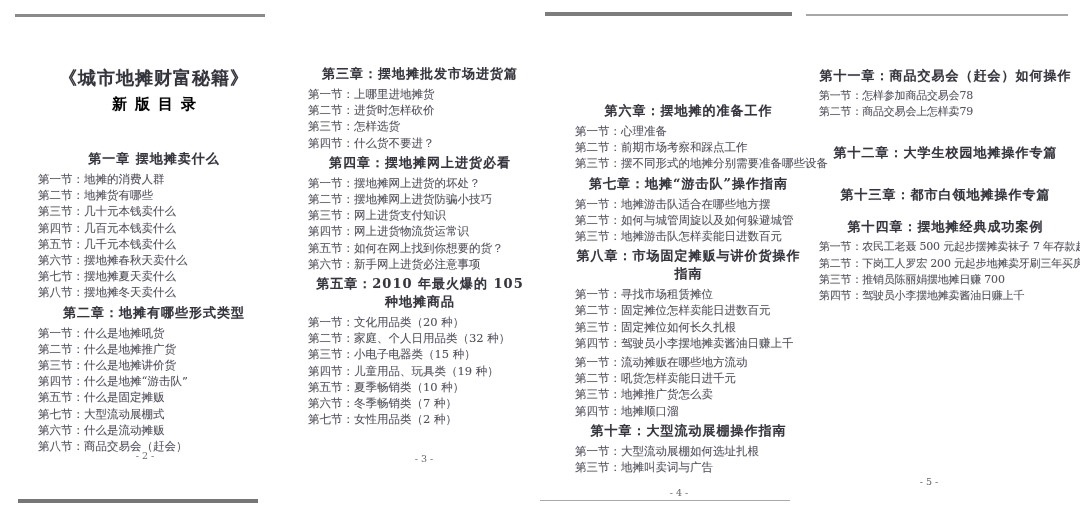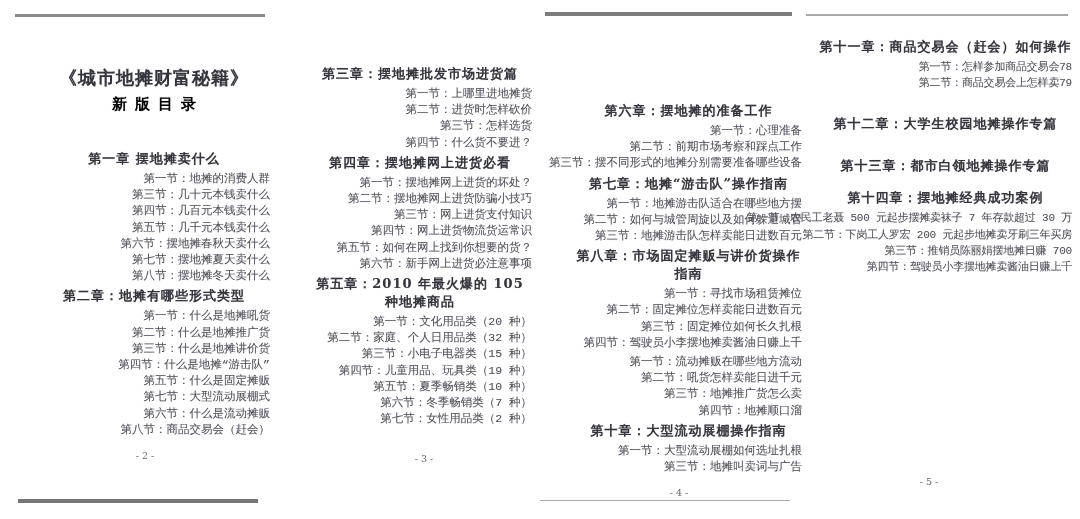--- a/index.html
+++ b/index.html
@@ -14,34 +14,34 @@
 
   .page{position:absolute;top:0;height:519px;}
   .p1{left:20px;width:250px;}
   .p2{left:286px;width:246px;}
   .p3{left:556px;width:246px;margin-top:35px;}
   .p4{left:812px;width:264px;}
   .content{position:relative;}
   .p1 .content{padding:66px 0 0 18px;}
   .p2 .content{padding:62px 0 0 22px;}
   .p3 .content{padding:64px 0 0 19px;}
-  .p4 .content{padding:35px 4px 0 7px;}
+  .p4 .content{padding:64px 4px 0 7px;}
 
   .doc-title{font-size:18px;font-weight:bold;text-align:center;letter-spacing:1px;
              color:#34343c;line-height:24px;text-shadow:0 0 1px rgba(90,90,100,.35);}
   .doc-subtitle{font-size:15px;font-weight:bold;text-align:center;letter-spacing:8px;
                 color:#000000;line-height:20px;margin:4px 0 36px 8px;
                 text-shadow:0 0 1px rgba(90,90,100,.35);}
   .section{margin-top:3px;}
   .section-heading{font-size:13px;font-weight:bold;text-align:center;letter-spacing:1px;
                    color:#35353d;line-height:18px;margin-bottom:3px;
                    text-shadow:0 0 1px rgba(90,90,100,.3);}
   .standalone{margin:24px 0 14px;}
   .item{font-size:11.5px;line-height:16.2px;white-space:nowrap;display:flex;
-        justify-content:flex-end;text-shadow:0 0 1px rgba(110,110,120,.3);font-family:Liberation Mono, monospace;}
+        justify-content:flex-start;text-shadow:0 0 1px rgba(110,110,120,.3);}
   .p4 .item{font-size:11px;letter-spacing:-0.2px;}
   .item .pref{color:#55555e;}
   .pagenum{position:absolute;left:0;right:0;text-align:center;font-size:9.5px;color:#666;}
   .p1 .pagenum{top:450px;}
   .p2 .pagenum{top:453px;padding-left:30px;}
   .p3 .pagenum{top:452px;}
   .p4 .pagenum{top:476px;padding-right:30px;}
 </style>
 </head>
 <body>
@@ -55,20 +55,23 @@
 <div class="page p1">
       <div class="content">
         <div class="doc-title">《城市地摊财富秘籍》</div>
         <div class="doc-subtitle">新版目录</div>
         <div class="section">
           <div class="section-heading">第一章 摆地摊卖什么</div>
           <div class="item">
             <span>第一节：地摊的消费人群</span>
           </div>
           <div class="item">
+            <span>第二节：地摊货有哪些</span>
+          </div>
+          <div class="item">
             <span>第三节：几十元本钱卖什么</span>
           </div>
           <div class="item">
             <span>第四节：几百元本钱卖什么</span>
           </div>
           <div class="item">
             <span>第五节：几千元本钱卖什么</span>
           </div>
           <div class="item">
             <span>第六节：摆地摊春秋天卖什么</span>

